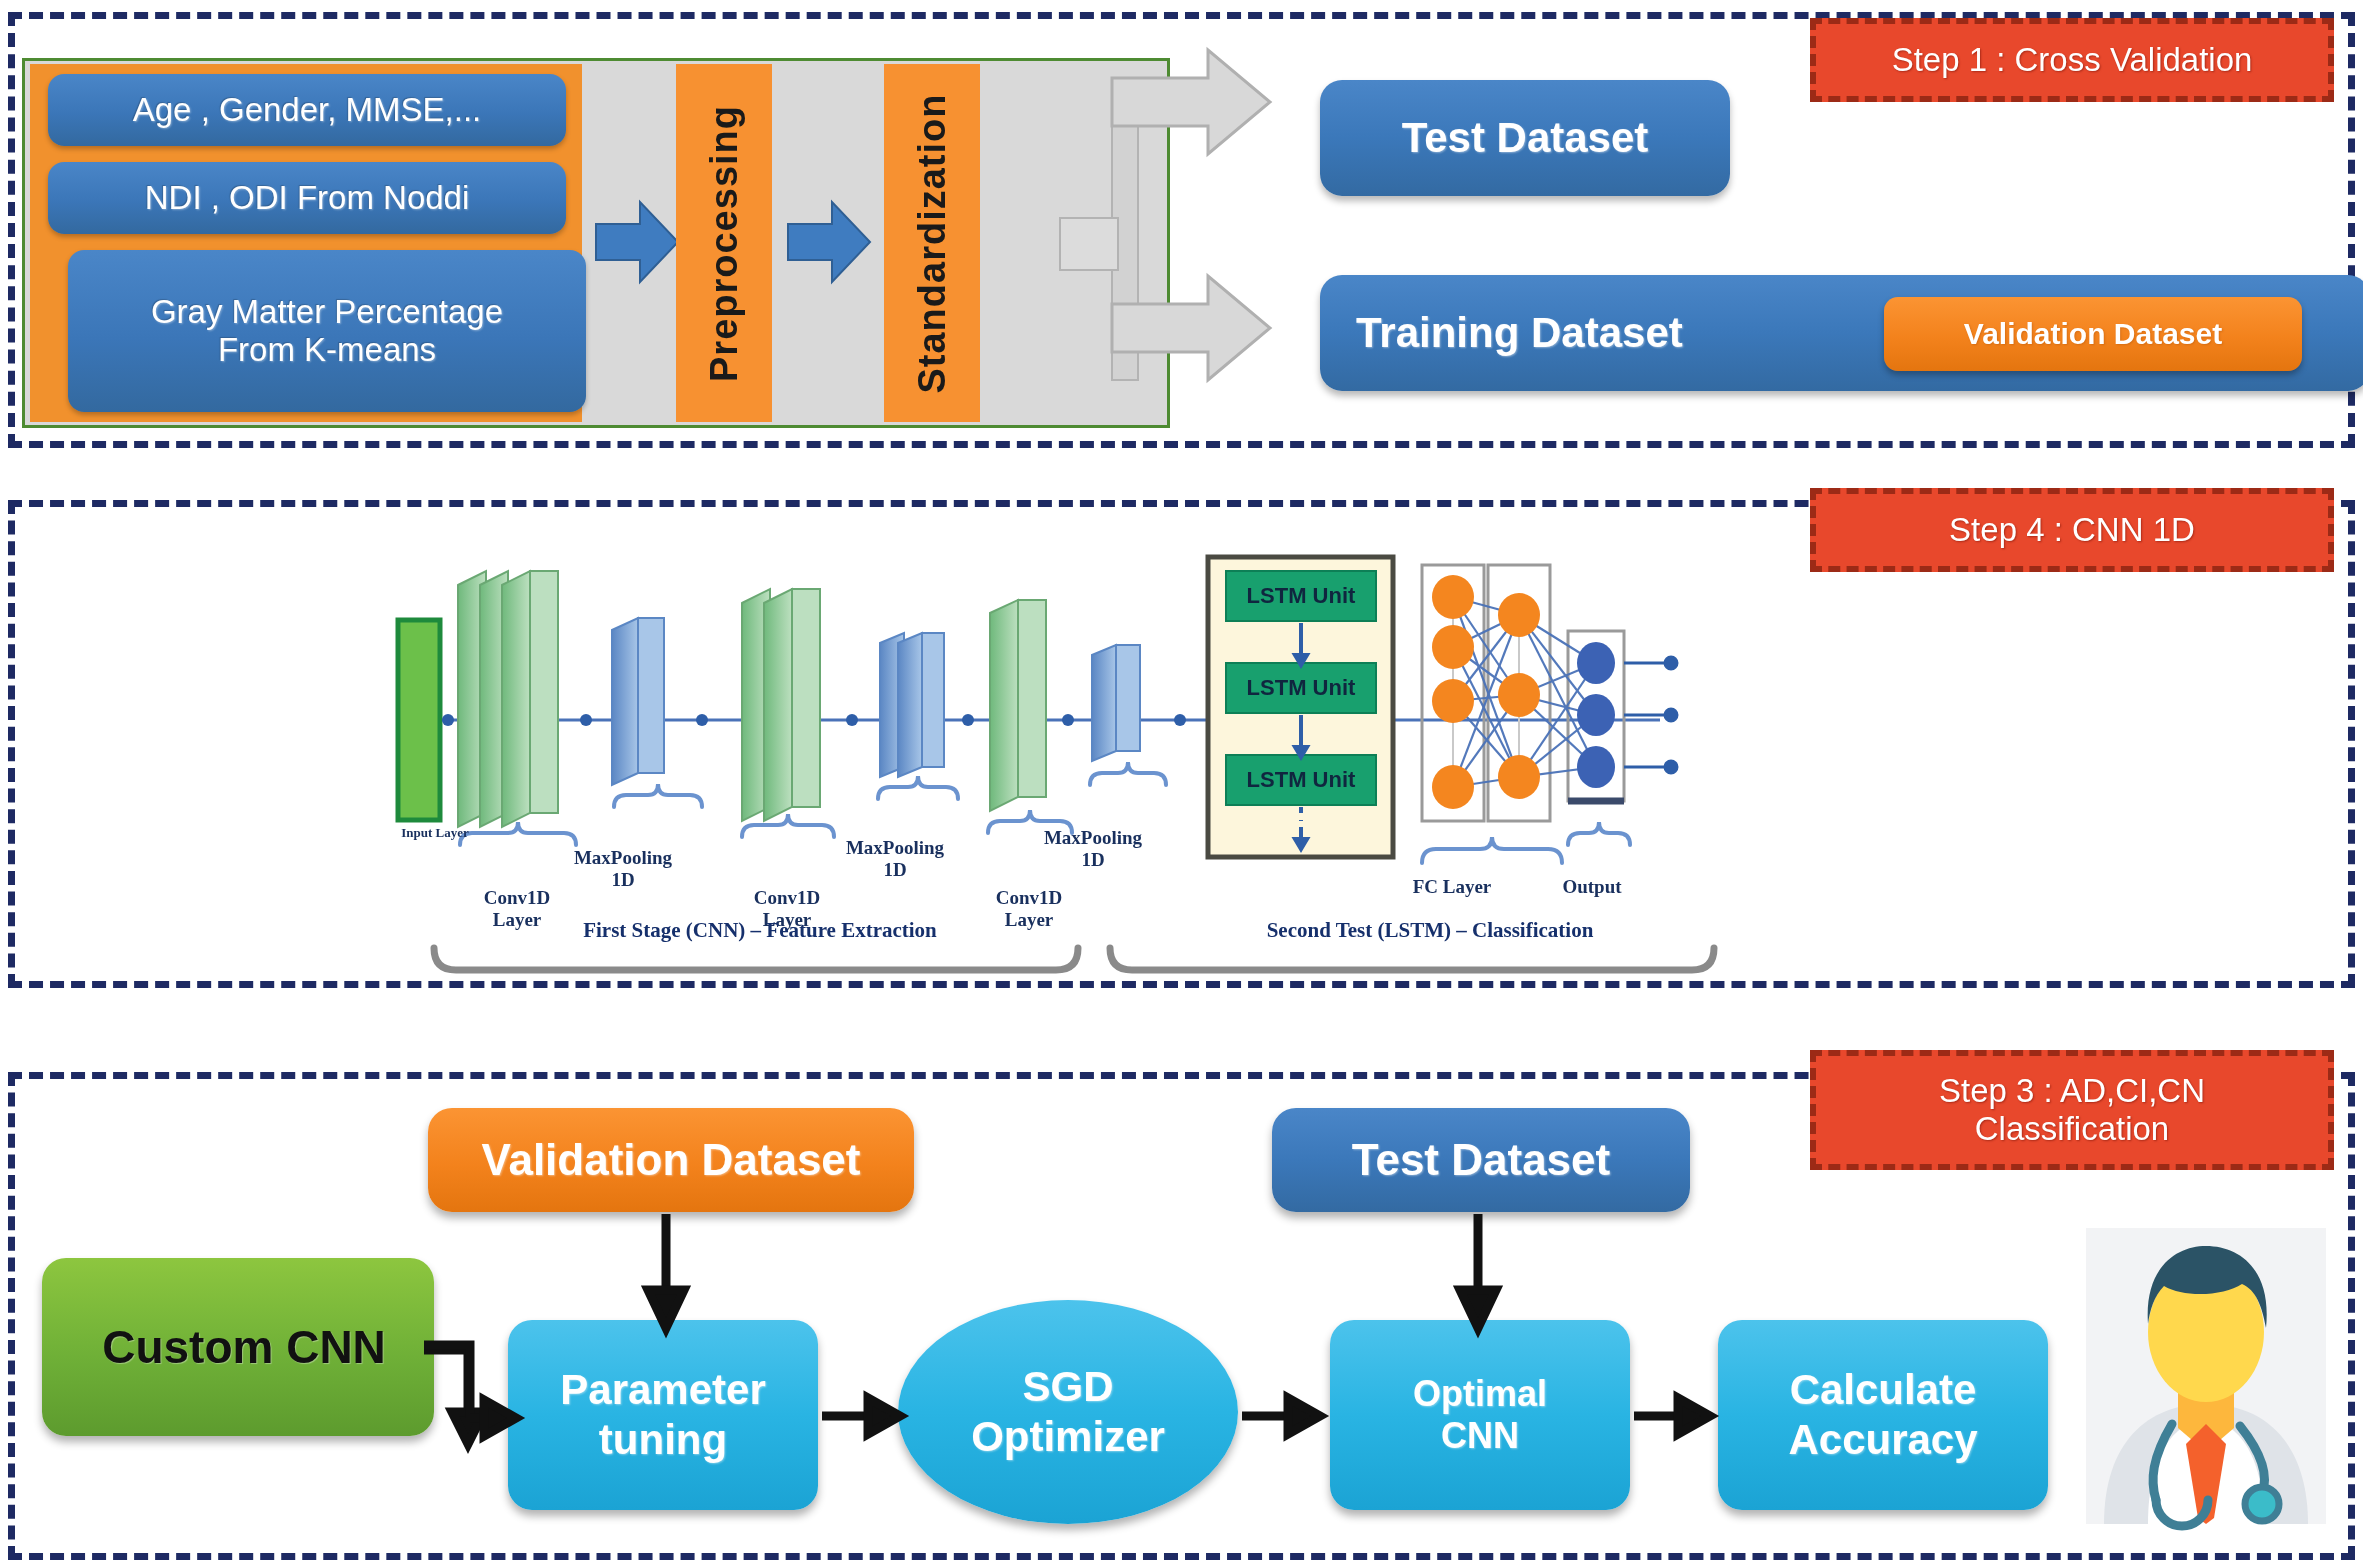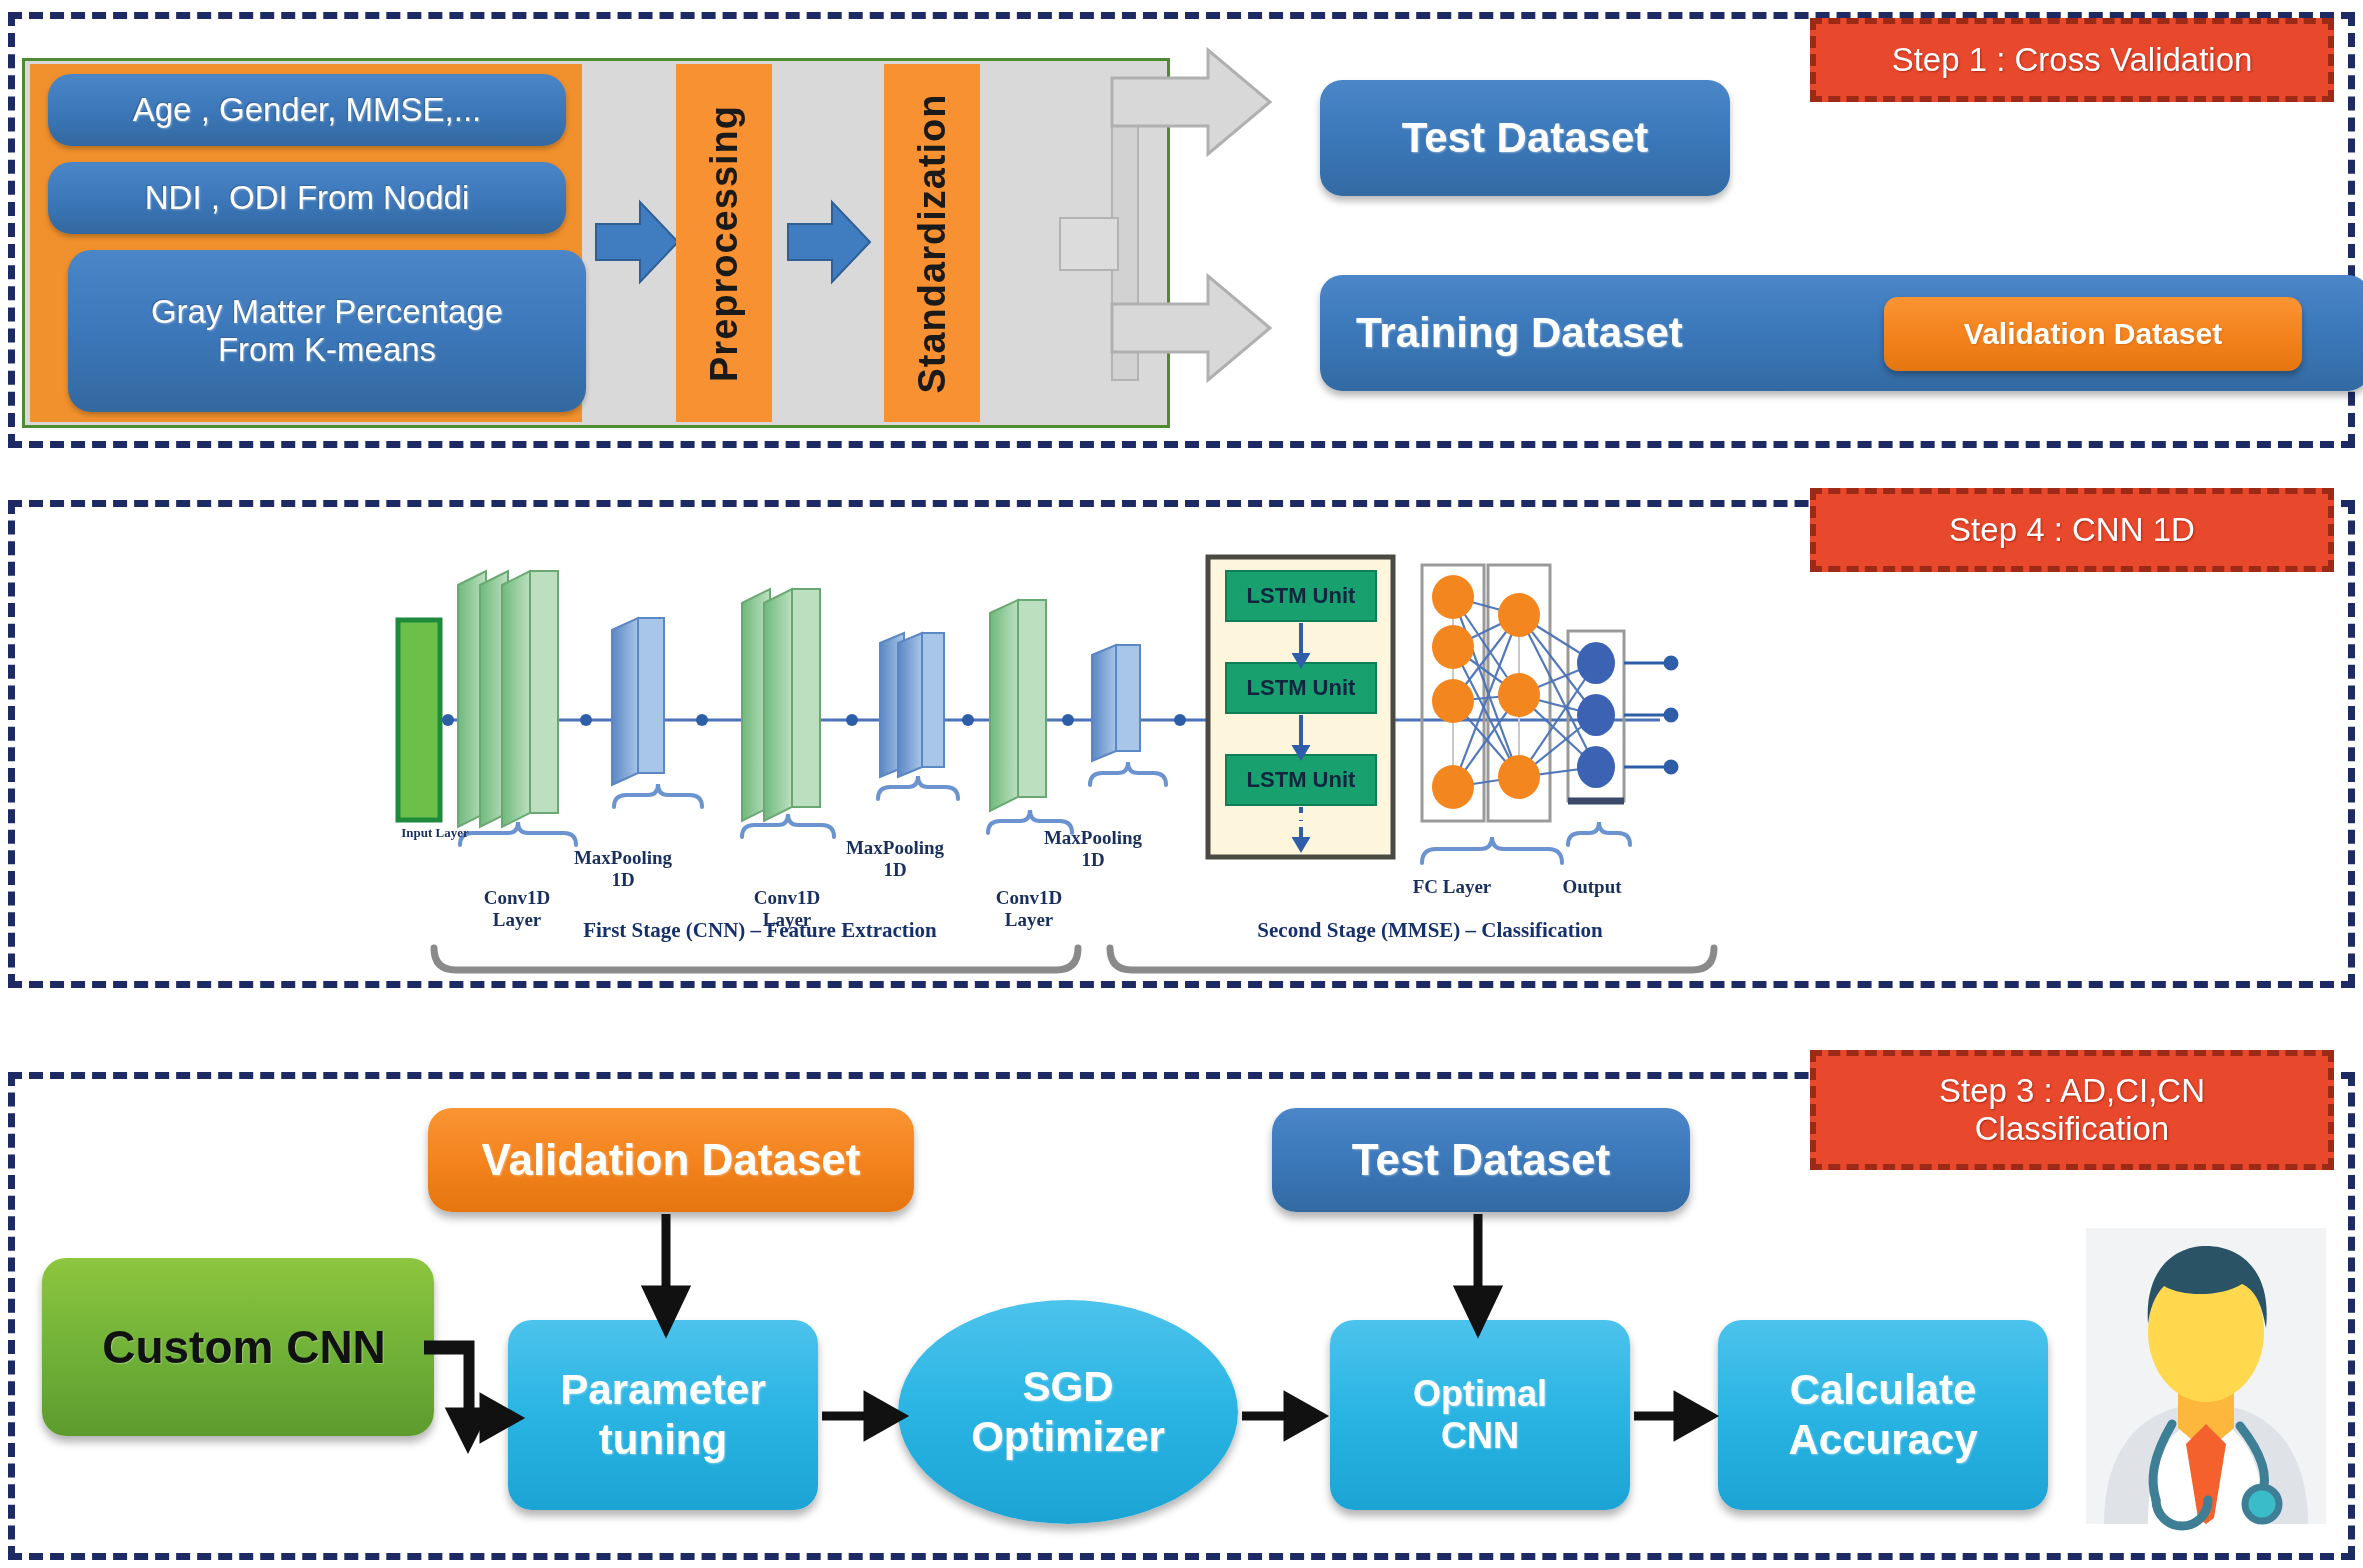--- a/index.html
+++ b/index.html
@@ -14,21 +14,21 @@
   
   .step-chip{position:absolute;background:#e8482c;border:6px dashed #9c2a16;
              box-sizing:border-box;display:flex;align-items:center;justify-content:center;
              color:#ffffff;font-weight:normal;text-align:center;line-height:1.15;
              text-shadow:1px 1px 2px rgba(120,20,10,.55);}
 
   
   #s1-green{position:absolute;border:3px solid #4e8b32;box-sizing:border-box;background:#d9d9d9;}
   #s1-orange{position:absolute;background:#f1912d;}
   .s1-blue{position:absolute;background:linear-gradient(180deg,#4a86c8 0%,#3b76b8 55%,#33699f 100%);
-           border-radius:23px;box-shadow:0 3px 5px rgba(0,0,0,.25);
+           border-radius:16px;box-shadow:0 3px 5px rgba(0,0,0,.25);
            display:flex;align-items:center;justify-content:center;text-align:center;
            color:#fff;font-size:33px;line-height:1.15;
            text-shadow:1px 1px 2px rgba(255,255,255,.35),-1px -1px 1px rgba(0,0,0,.2);}
   .s1-vcol{position:absolute;background:#f79131;display:flex;align-items:center;justify-content:center;}
   .s1-vcol span{transform:rotate(-90deg);white-space:nowrap;font-weight:bold;
                 font-size:38px;color:#1a1a1a;letter-spacing:1px;}
 
   .blue-arrow{position:absolute;}
 
   .ds-box{position:absolute;border-radius:22px;
@@ -337,21 +337,21 @@
   <span>FC Layer</span>
 </div>
 <div class="cap" style="left:1512px;top:876px;width:160px;font-size:19px;">
   <span>Output</span>
 </div>
 
 <div class="stage-cap" style="left:430px;top:918px;width:660px;">
   <span>First Stage (CNN) – Feature Extraction</span>
 </div>
 <div class="stage-cap" style="left:1120px;top:918px;width:620px;">
-  <span>Second Stage (MMSE) – Classification</span>
+  <span>Second Test (LSTM) – Classification</span>
 </div>
 
 <div class="abs" style="left:430px;top:944px;width:1310px;height:40px;">
   <svg width="1310" height="40" viewBox="0 0 1310 40">
     <path d="M4,4 q0,22 22,22 h600 q22,0 22,-22" fill="none" stroke="#8a8a8a" stroke-width="7" stroke-linecap="round"></path>
     <path d="M680,4 q0,22 22,22 h560 q22,0 22,-22" fill="none" stroke="#8a8a8a" stroke-width="7" stroke-linecap="round"></path>
   </svg>
 </div>
 
 <div class="step-frame" style="left:8px;top:1072px;width:2347px;height:488px;"></div>

